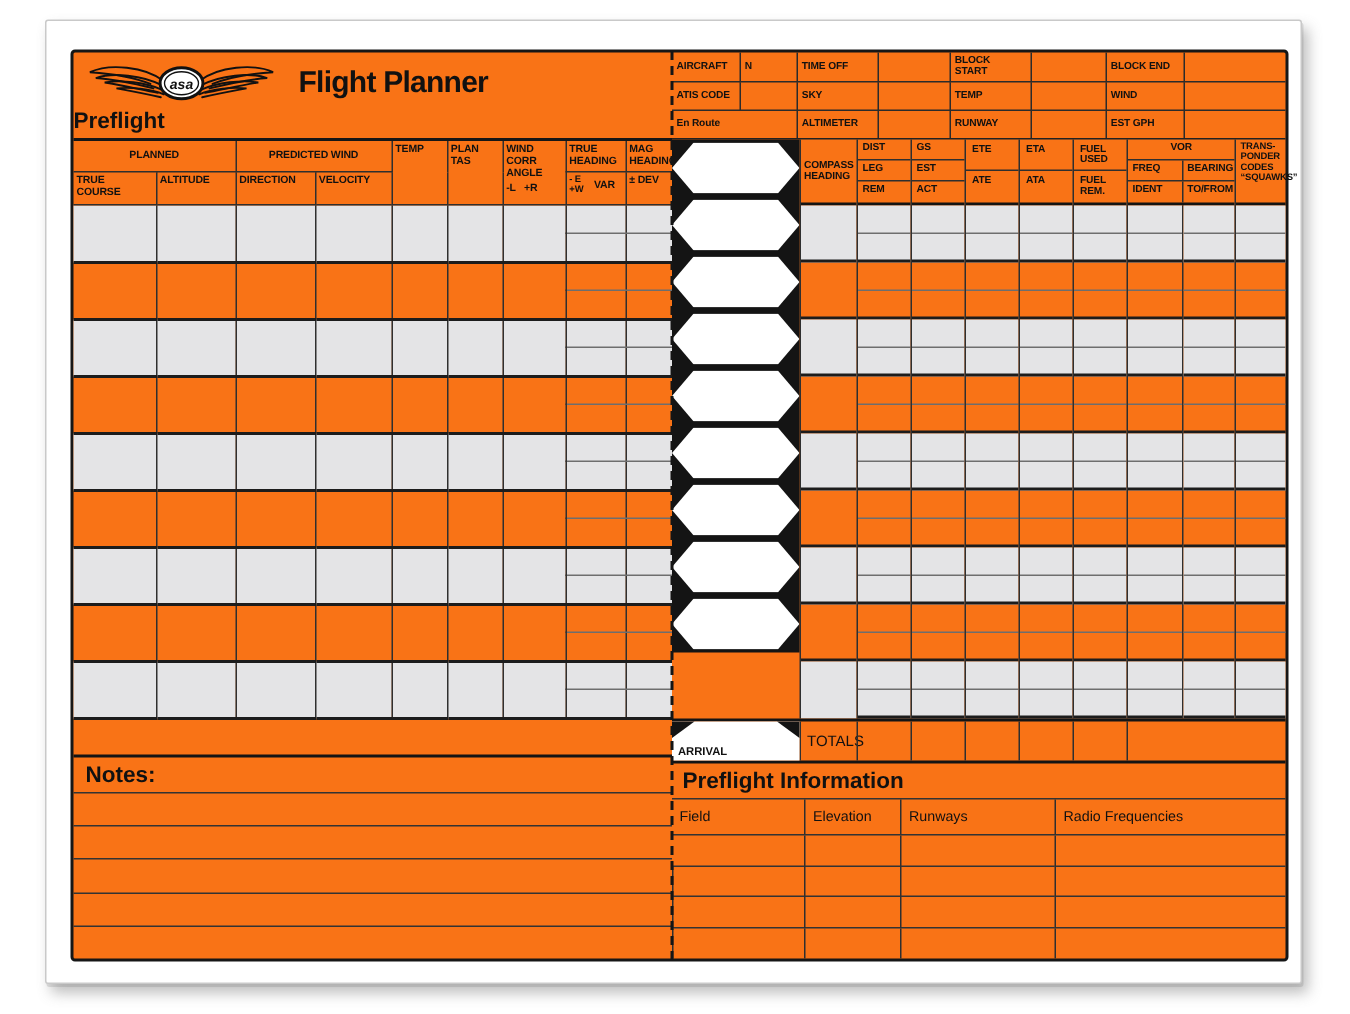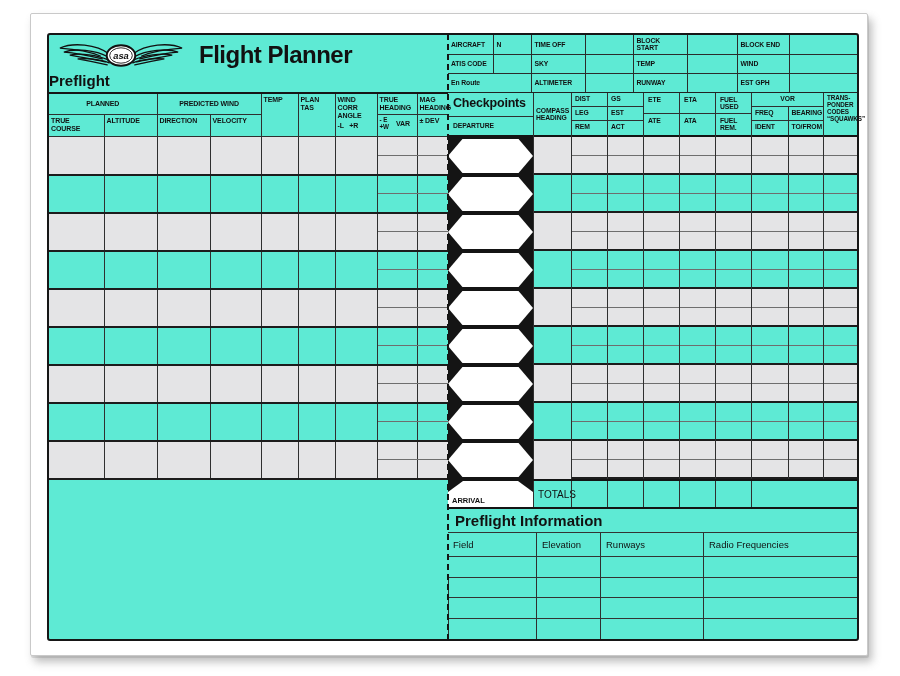--- a/index.html
+++ b/index.html
@@ -4,30 +4,30 @@
 <style>
   * { margin:0; padding:0; box-sizing:border-box; }
   html,body { background:#ffffff; width:900px; height:676px; overflow:hidden;
     font-family:"Liberation Sans", sans-serif; color:#111; }
 
   .sheet { position:absolute; left:30px; top:13px; width:838px; height:643px;
     background:#fff; border:1px solid #c9c9c9; border-radius:2px;
     box-shadow:4px 6px 9px rgba(110,110,110,.45), 1px 2px 0 #e3e3e3; }
 
   .form { position:absolute; left:16px; top:19px; width:812px; height:608px;
-    border:2.5px solid #161616; border-radius:3px; display:flex; background:#5eead4; }
+    border:2.5px solid #161616; border-radius:3px; display:flex; background:#f97316; }
 
   .divider { position:absolute; top:-1px; bottom:-1px; left:398px; width:0;
     border-left:2px dashed #151515; z-index:5; }
 
   
   .left-half { width:399px; display:flex; flex-direction:column; }
   .brand-row { height:37px; display:flex; align-items:center; padding:3px 6px 0 8px; }
   .wings { width:128px; height:31px; flex:0 0 auto; }
-  .page-title { font-size:24px; font-weight:bold; letter-spacing:-.5px; margin-left:14px; white-space:nowrap; }
+  .page-title { font-size:20px; font-weight:bold; letter-spacing:-.5px; margin-left:14px; white-space:nowrap; }
   .section-label { font-size:15px; font-weight:bold; }
   .pf-label { height:20px; padding-left:0; }
 
   table.pf { width:399px; border-collapse:collapse; table-layout:fixed; flex:0 0 auto; }
   table.pf th, table.pf td { border:1.5px solid #2f2f2f; }
   table.pf { border-top:2px solid #161616; border-bottom:2px solid #161616; }
   table.pf th { font-size:7px; font-weight:bold; text-align:left; vertical-align:top;
     padding:2px 2px; line-height:1.15; letter-spacing:-.1px; }
   table.pf tr.h1 th { height:20px; }
   table.pf tr.h2 th { height:22px; }
@@ -336,20 +336,30 @@
             </tr>
             <tr>
               <td class="cell-half end shade"></td>
               <td class="cell-half end shade"></td>
             </tr>
           </tbody>
       </table>
 
       <div class="left-spacer"></div>
 
+      <div class="notes">
+        <div class="notes-head section-label">Notes:</div>
+        <div style="display:flex;flex-direction:column;flex:1">
+            <div class="note-line"></div>
+            <div class="note-line"></div>
+            <div class="note-line"></div>
+            <div class="note-line"></div>
+            <div class="note-line"></div>
+          </div>
+      </div>
     </div>
 
     <div class="right-half">
 
       <table class="ig">
         <colgroup>
           <col style="width:45px">
             <col style="width:38px">
             <col style="width:54px">
             <col style="width:48px">
@@ -386,24 +396,20 @@
           <td>RUNWAY</td>
           <td></td>
           <td>EST GPH</td>
           <td></td>
         </tr>
       </tbody>
         </table>
 
       <div class="er-section">
         <div class="er-col w-cp">
-          <div class="er-head">
-            <div class="cp-title">Checkpoints</div>
-            <div class="cp-dep">DEPARTURE</div>
-          </div>
           <div class="er-black">
               <div class="hex" style="top: 2px;"></div>
               <div class="hex" style="top: 40px;"></div>
               <div class="hex" style="top: 78px;"></div>
               <div class="hex" style="top: 116px;"></div>
               <div class="hex" style="top: 154px;"></div>
               <div class="hex" style="top: 192px;"></div>
               <div class="hex" style="top: 230px;"></div>
               <div class="hex" style="top: 268px;"></div>
               <div class="hex" style="top: 306px;"></div>

